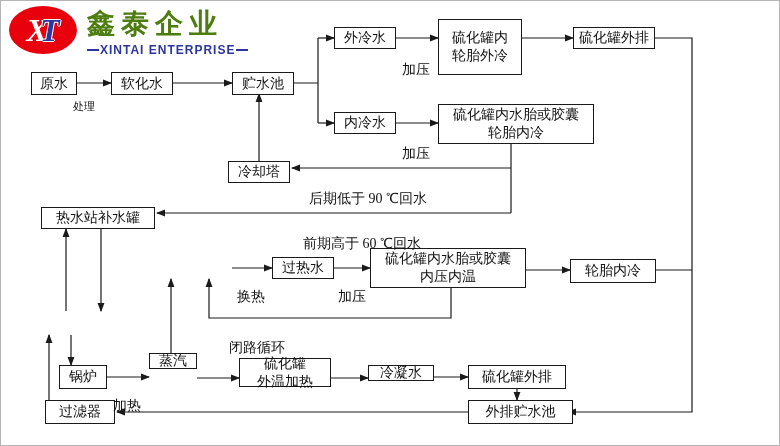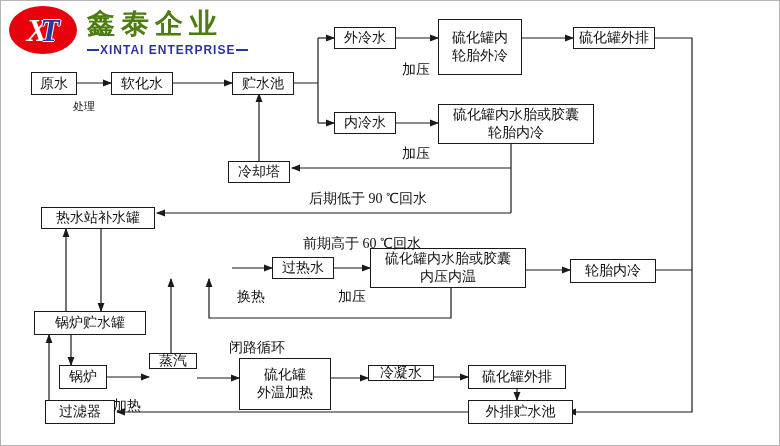--- a/index.html
+++ b/index.html
@@ -118,24 +118,23 @@
   <div class="box" style="left:572px;top:26px;width:82px;height:22px">硫化罐外排</div>
   <div class="box" style="left:333px;top:111px;width:62px;height:22px">内冷水</div>
   <div class="box" style="left:437px;top:103px;width:156px;height:40px">硫化罐内水胎或胶囊
 轮胎内冷</div>
   <div class="box" style="left:227px;top:160px;width:62px;height:22px">冷却塔</div>
   <div class="box" style="left:40px;top:206px;width:114px;height:22px">热水站补水罐</div>
   <div class="box" style="left:271px;top:256px;width:62px;height:22px">过热水</div>
   <div class="box" style="left:369px;top:247px;width:156px;height:40px">硫化罐内水胎或胶囊
 内压内温</div>
   <div class="box" style="left:569px;top:258px;width:86px;height:24px">轮胎内冷</div>
-  <div class="box" style="left:33px;top:310px;width:112px;height:24px">锅炉贮水罐</div>
   <div class="box" style="left:58px;top:364px;width:48px;height:24px">锅炉</div>
   <div class="box" style="left:148px;top:352px;width:48px;height:16px">蒸汽</div>
-  <div class="box" style="left:238px;top:357px;width:92px;height:52px">硫化罐
+  <div class="box" style="left:238px;top:357px;width:92px;height:29px">硫化罐
 外温加热</div>
   <div class="box" style="left:367px;top:364px;width:66px;height:16px">冷凝水</div>
   <div class="box" style="left:467px;top:364px;width:98px;height:24px">硫化罐外排</div>
   <div class="box" style="left:44px;top:399px;width:70px;height:24px">过滤器</div>
   <div class="box" style="left:467px;top:399px;width:105px;height:24px">外排贮水池</div>
 
   <div class="elabel sm" style="left:72px;top:55px">处理</div>
   <div class="elabel" style="left:401px;top:19px">加压</div>
   <div class="elabel" style="left:401px;top:103px">加压</div>
   <div class="elabel" style="left:308px;top:148px">后期低于 90 ℃回水</div>

